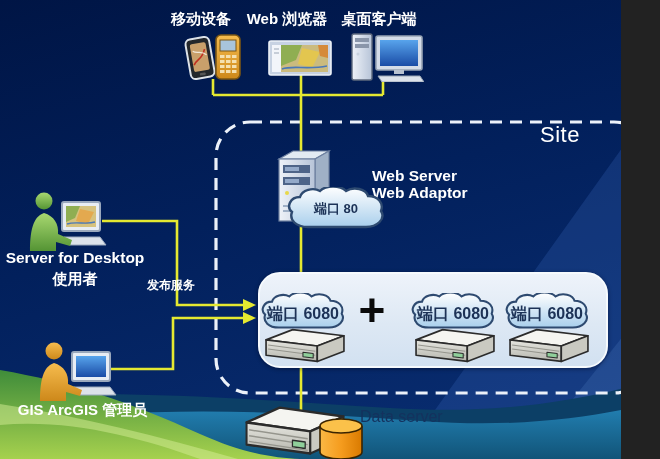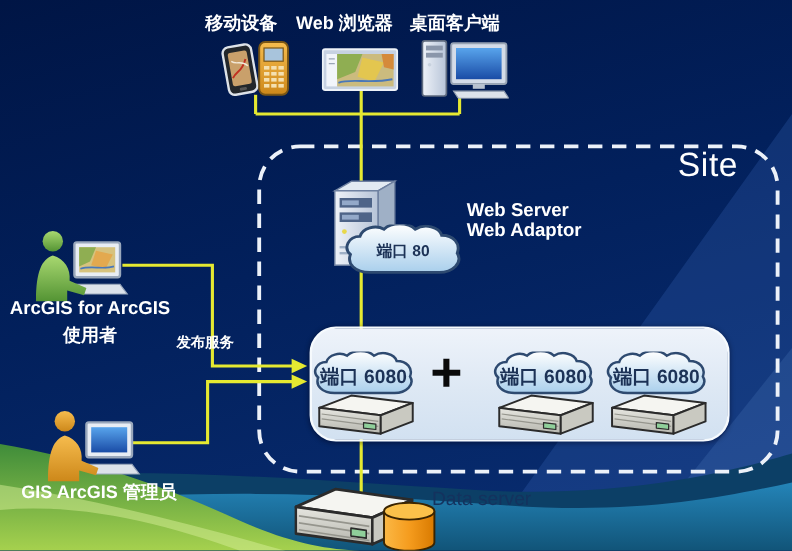--- a/index.html
+++ b/index.html
@@ -1,25 +1,26 @@
 <!DOCTYPE html>
 <html><head>
 <meta charset="utf-8">
 <style>
   html,body{margin:0;padding:0;background:#222;}
   #stage{
-    position:relative;width:660px;height:459px;overflow:hidden;
+    position:relative;width:608px;height:459px;overflow:hidden;
     font-family:"Liberation Sans","DejaVu Sans",sans-serif;
     background:linear-gradient(165deg,#001545 0%,#02205c 45%,#0a2f74 100%);
+    padding-left:13px;
   }
   .abs{position:absolute;}
   svg{display:block;}
   .lbl{color:#fff;font-weight:bold;font-size:15px;text-align:center;white-space:nowrap;}
-  .site-label{color:#fff;font-size:28px;font-weight:normal;text-align:center;letter-spacing:.5px;}
-  .ws-text{color:#fff;font-size:15.5px;font-weight:600;line-height:1.12;white-space:nowrap;margin-left:17px;}
+  .site-label{color:#fff;font-size:22px;font-weight:normal;text-align:left;letter-spacing:.5px;}
+  .ws-text{color:#fff;font-size:15.5px;font-weight:600;line-height:1.12;white-space:nowrap;}
   .gis-box{
     left:258px;top:272px;width:350px;height:96px;border-radius:22px;
     background:linear-gradient(180deg,#eef3fa 0%,#dde8f4 55%,#d2e1f1 100%);
     border:2px solid #f6fafd;box-shadow:0 1px 4px rgba(0,0,20,.45);
     box-sizing:border-box;
   }
   .gis-title{left:258px;top:277px;width:260px;text-align:center;color:#2e3d52;font-size:17.5px;font-weight:600;}
   .cloud{pointer-events:none;}
   .cloud .cl-text{
     position:absolute;left:0;right:0;top:11px;text-align:center;
@@ -245,21 +246,21 @@
       <rect x="36" y="12" width="38" height="29" rx="2" fill="#e8edf4" stroke="#9aa8bc" stroke-width="2"></rect>
       <rect x="40" y="16" width="30" height="21" fill="#d6c27e"></rect>
       <polygon points="40,16 54,16 49,28 40,32" fill="#8fae52"></polygon>
       <polygon points="54,19 68,22 62,34 50,31" fill="#e3a94f"></polygon>
       <path d="M41,34 C50,31 60,35 69,32" stroke="#4a78b8" stroke-width="1.4" fill="none"></path>
       <polygon points="38,47 74,47 80,55 44,55" fill="#dce2ea" stroke="#9aa8bc" stroke-width="1"></polygon>
       <circle cx="18" cy="11" r="8.5" fill="url(#greenP)"></circle>
       <path d="M4,61 C4,36 9,26 18,23 C28,26 33,34 32,44 L46,50 L44,56 L30,52 L30,61 Z" fill="url(#greenP)"></path>
     </svg>
   </div>
-  <div class="abs lbl" style="left:0px;top:249px;width:150px;font-size:15.5px">ArcGIS for ArcGIS</div>
+  <div class="abs lbl" style="left:0px;top:249px;width:150px;font-size:15.5px">Server for Desktop</div>
   <div class="abs lbl" style="left:0px;top:270px;width:150px">使用者</div>
 
   <div class="abs small-note" style="left:147px;top:277px">发布服务</div>
 
   <div class="abs" style="left:36px;top:340px">
     <svg width="84" height="62" viewBox="0 0 84 62">
       <rect x="36" y="12" width="38" height="29" rx="2" fill="#e8edf4" stroke="#9aa8bc" stroke-width="2"></rect>
       <rect x="40" y="16" width="30" height="21" fill="url(#scrBlue)"></rect>
       <polygon points="38,47 74,47 80,55 44,55" fill="#dce2ea" stroke="#9aa8bc" stroke-width="1"></polygon>
       <circle cx="18" cy="11" r="8.5" fill="url(#orangeP)"></circle>

